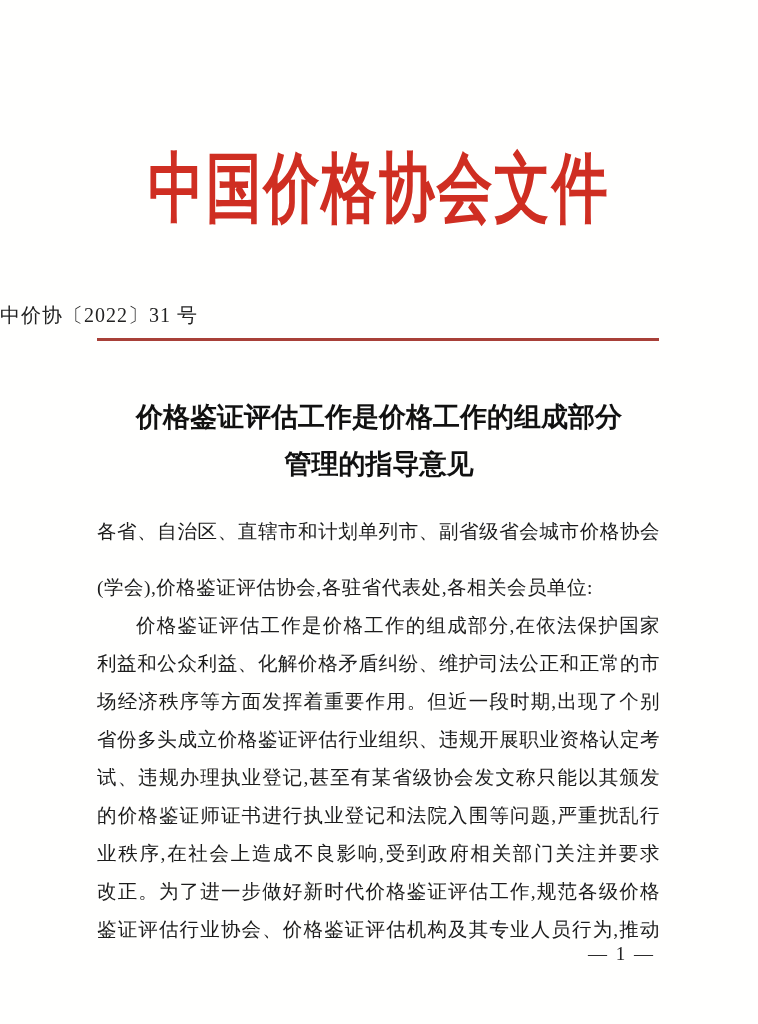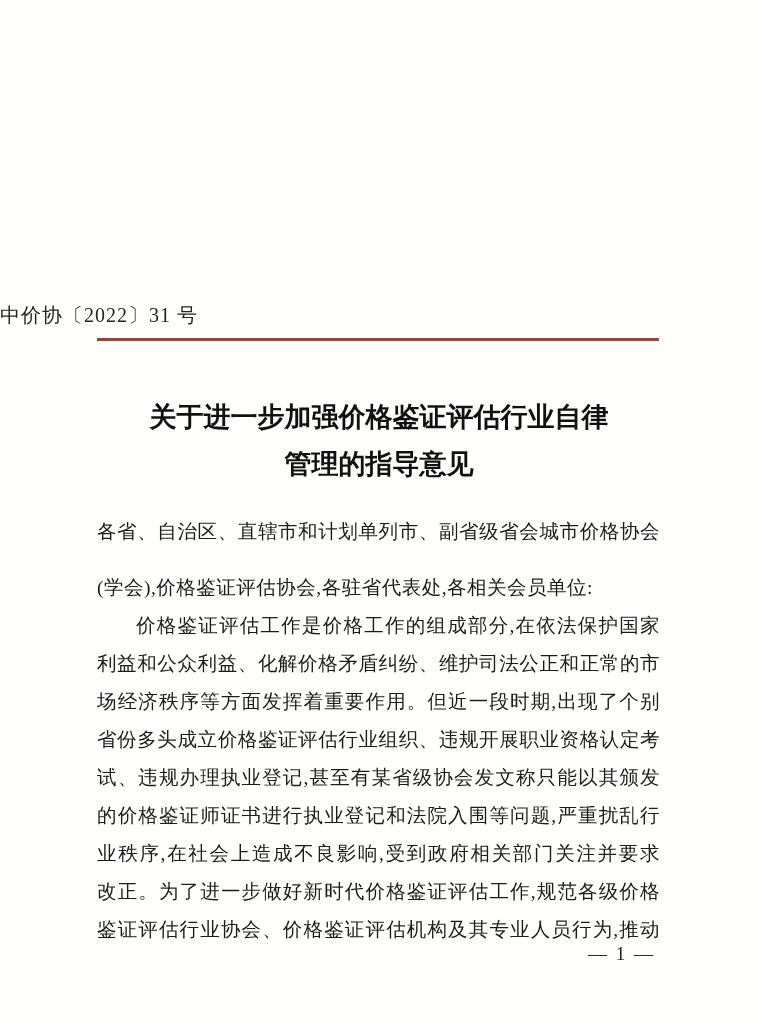--- a/index.html
+++ b/index.html
@@ -75,27 +75,30 @@
     font-size:19px;line-height:26px;
     color:#222;
     letter-spacing:2px;
   }
 </style>
 </head>
 <body>
 
 <div class="page">
 
+  <div class="org-header">
+    <span class="squeeze">中国价格协会文件</span>
+  </div>
 
   <div class="doc-number">中价协〔2022〕31 号</div>
 
   <div class="red-rule"></div>
 
   <div class="doc-title">
-    <div>关于进一步加强价格鉴证评估行业自律</div>
+    <div>价格鉴证评估工作是价格工作的组成部分</div>
     <div>管理的指导意见</div>
   </div>
 
   <div class="body-text">
     <div class="body-line">各省、自治区、直辖市和计划单列市、副省级省会城市价格协会</div>
     <div class="body-line no-justify">(学会),价格鉴证评估协会,各驻省代表处,各相关会员单位:</div>
     <div class="body-line indent">价格鉴证评估工作是价格工作的组成部分,在依法保护国家</div>
     <div class="body-line">利益和公众利益、化解价格矛盾纠纷、维护司法公正和正常的市</div>
     <div class="body-line">场经济秩序等方面发挥着重要作用。但近一段时期,出现了个别</div>
     <div class="body-line">省份多头成立价格鉴证评估行业组织、违规开展职业资格认定考</div>

